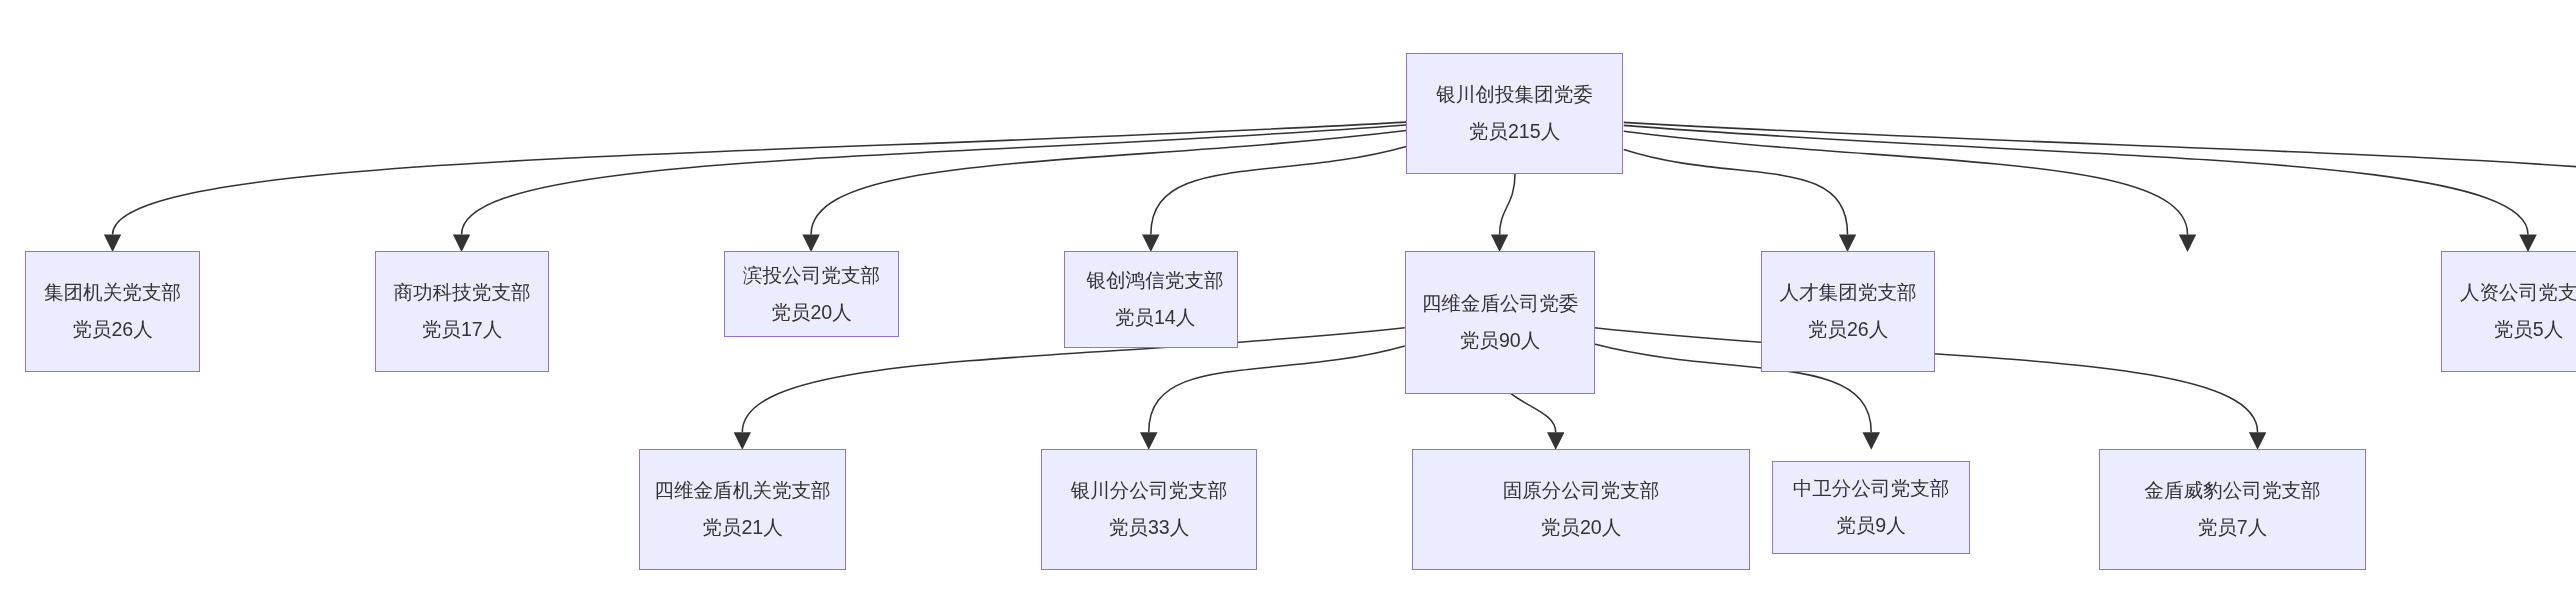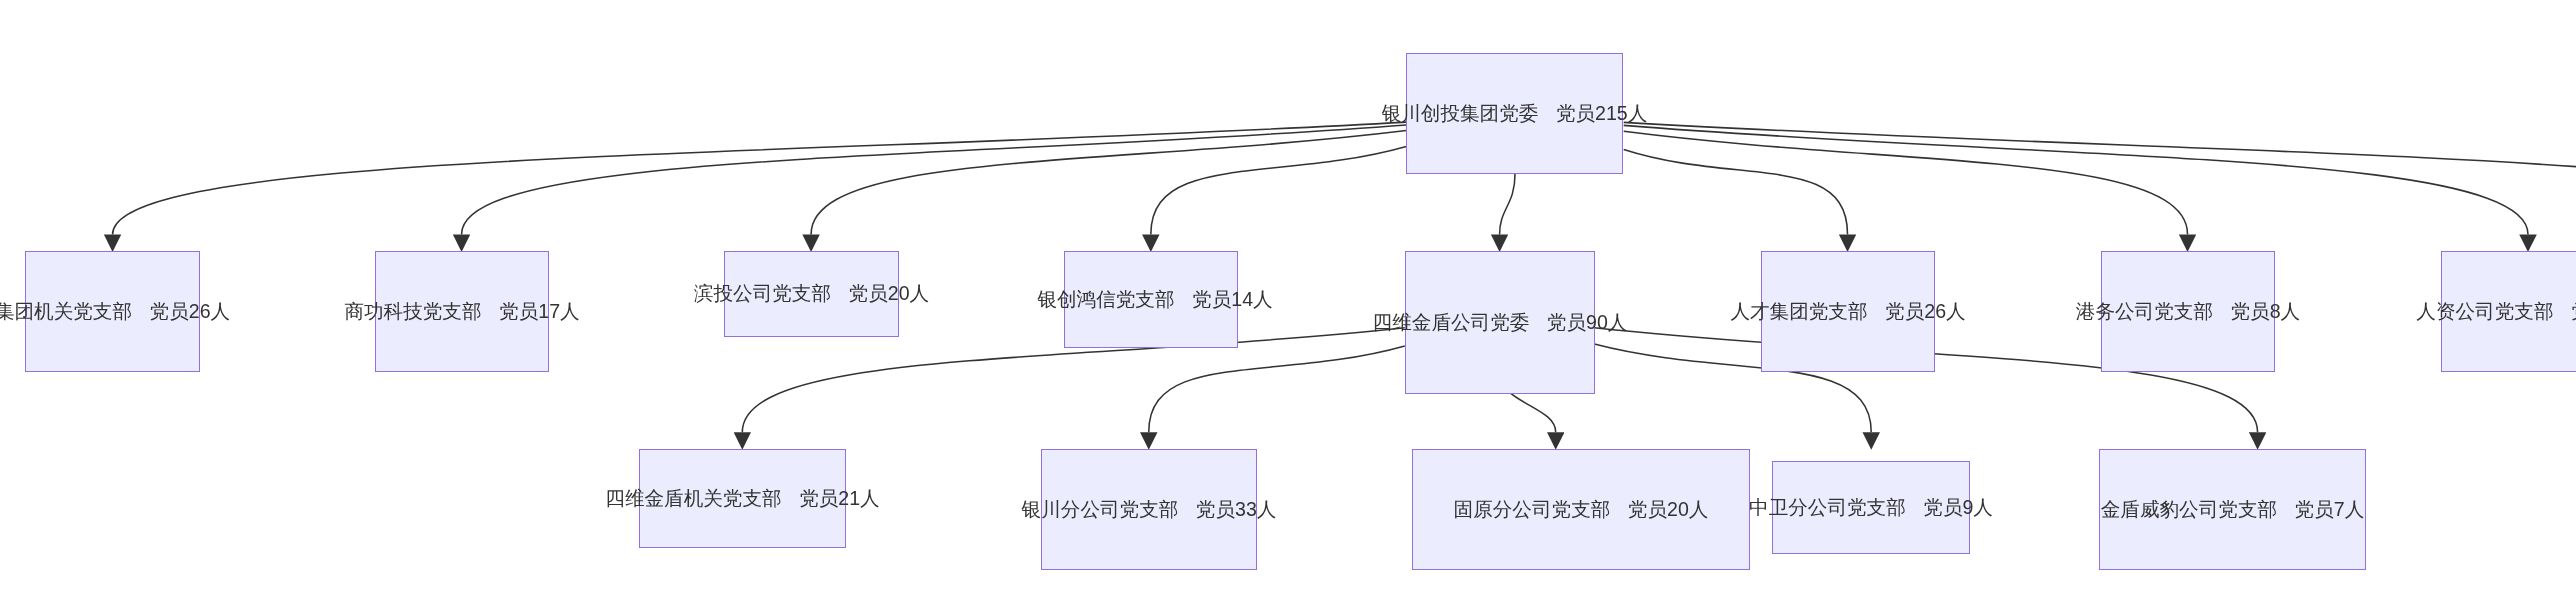--- a/index.html
+++ b/index.html
@@ -30,21 +30,21 @@
     position: absolute;
     left: 0; top: 0;
     width: 100%; height: 100%;
   }
   .node {
     position: absolute;
     box-sizing: border-box;
     background: var(--node-fill, #ECECFF);
     border: 1.8px solid var(--node-border, #9370DB);
     display: flex;
-    flex-direction: row;
+    flex-direction: column;
     align-items: center;
     justify-content: center;
     gap: 17.5px;
     color: var(--text, #333333);
     font-size: 19.6px;
     line-height: 1;
     text-align: center;
     white-space: nowrap;
   }
   .node .node-line { display: block; }
@@ -98,29 +98,25 @@
         <span class="node-line">党员14人</span>
       </div>
       <div class="node" style="left: 1405px; top: 251px; width: 190px; height: 143px;">
         <span class="node-line">四维金盾公司党委</span>
         <span class="node-line">党员90人</span>
       </div>
       <div class="node" style="left: 1761px; top: 251px; width: 174px; height: 121px;">
         <span class="node-line">人才集团党支部</span>
         <span class="node-line">党员26人</span>
       </div>
-      <div class="node" style="left: 2101px; top: 251px; width: 174px; height: 121px;">
-        <span class="node-line">港务公司党支部</span>
-        <span class="node-line">党员8人</span>
-      </div>
       <div class="node" style="left: 2441px; top: 251px; width: 175px; height: 121px;">
         <span class="node-line">人资公司党支部</span>
         <span class="node-line">党员5人</span>
       </div>
-      <div class="node" style="left: 639px; top: 449px; width: 207px; height: 99px;">
+      <div class="node" style="left: 639px; top: 449px; width: 207px; height: 121px;">
         <span class="node-line">四维金盾机关党支部</span>
         <span class="node-line">党员21人</span>
       </div>
       <div class="node" style="left: 1041px; top: 449px; width: 216px; height: 121px;">
         <span class="node-line">银川分公司党支部</span>
         <span class="node-line">党员33人</span>
       </div>
       <div class="node" style="left: 1412px; top: 449px; width: 338px; height: 121px;">
         <span class="node-line">固原分公司党支部</span>
         <span class="node-line">党员20人</span>

